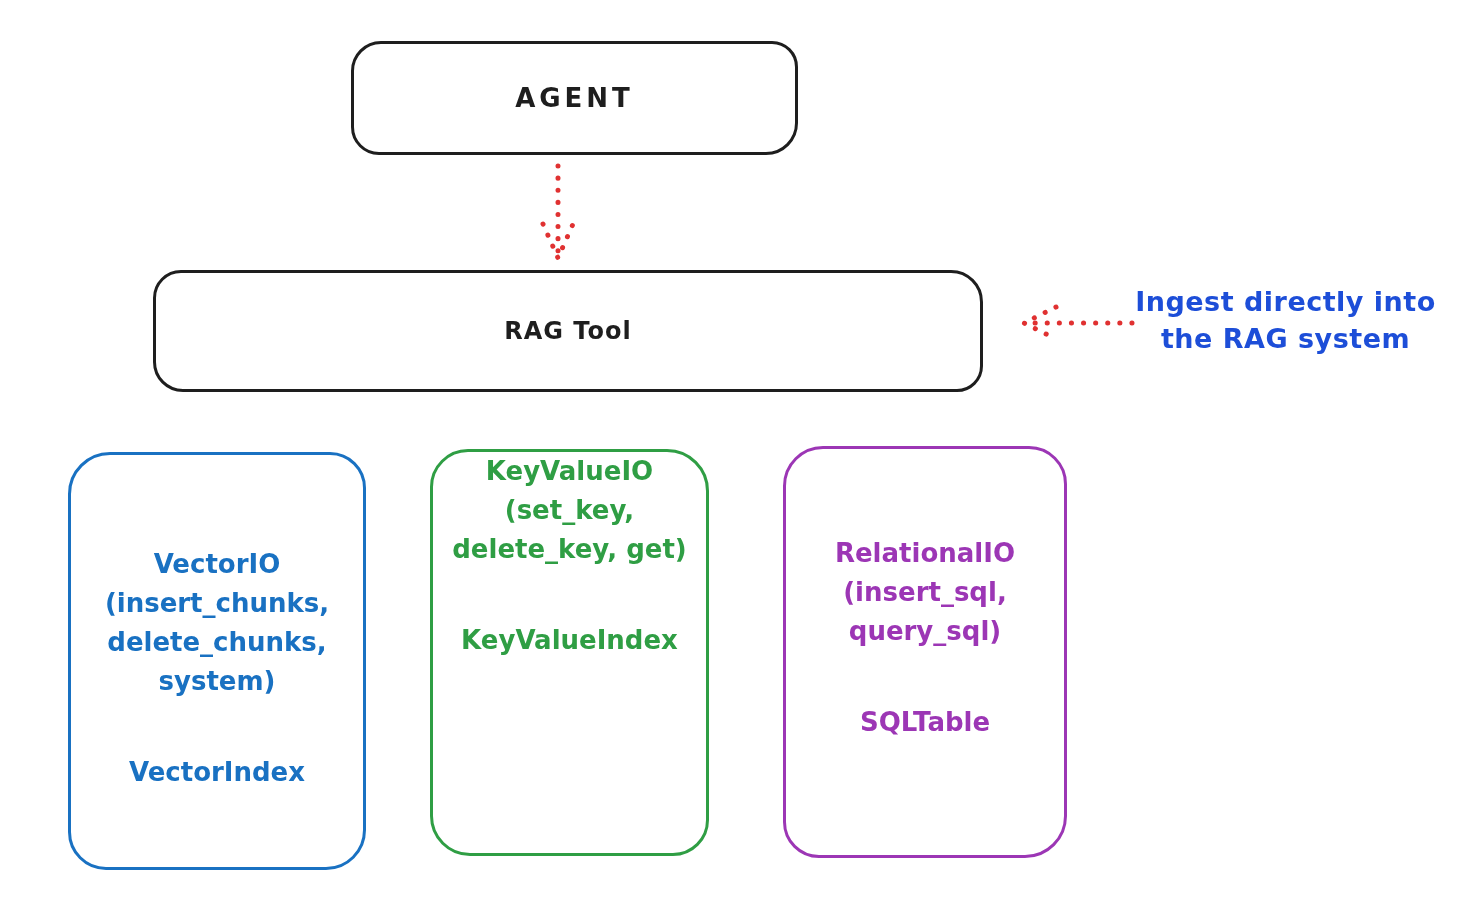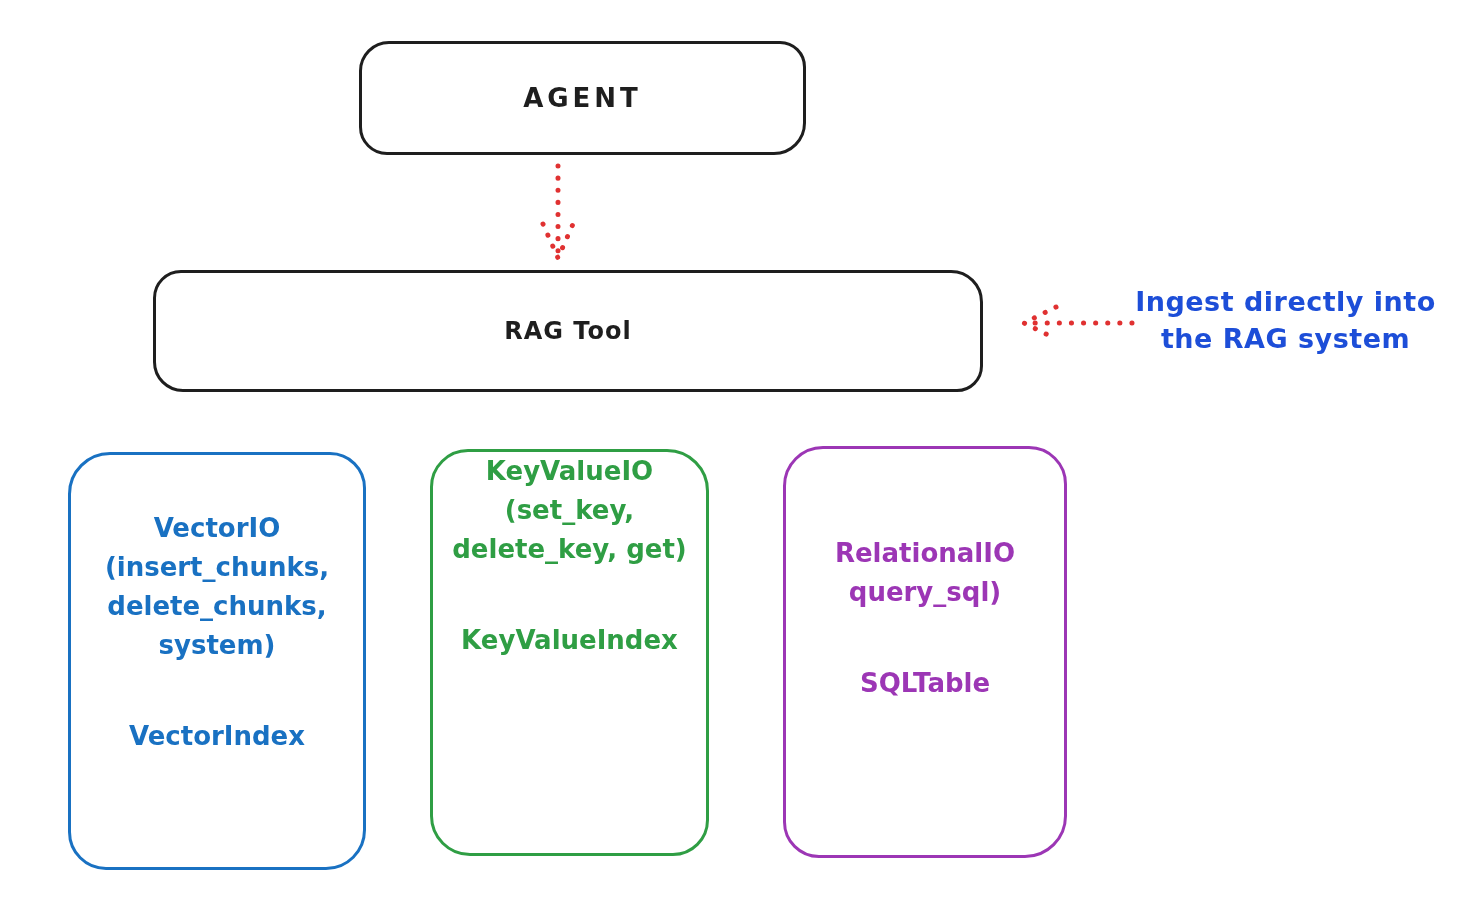--- a/index.html
+++ b/index.html
@@ -18,21 +18,20 @@
     background: #ffffff;
     display: flex;
     align-items: center;
     justify-content: center;
   }
   
   .agent-box {
     left: 351px; top: 41px; width: 447px; height: 114px;
     border: 3.5px solid #1e1e1e;
     border-radius: 30px 26px 32px 28px;
-    margin-left: 8px;
   }
   .agent-label {
     color: #1e1e1e; font-size: 26px; font-weight: 700;
     letter-spacing: 4px;
   }
   .rag-box {
     left: 153px; top: 270px; width: 830px; height: 122px;
     border: 3.5px solid #1e1e1e;
     border-radius: 28px 32px 26px 30px;
   }
@@ -60,21 +59,21 @@
     justify-content: flex-start;
     text-align: center;
     font-size: 26px; font-weight: 600; line-height: 39px;
     background: #ffffff;
   }
   .backend .index-label { margin-top: 52px; }
   .vector-box {
     left: 68px; top: 452px; width: 298px; height: 418px;
     border: 3px solid #1971c2; color: #1971c2;
     border-radius: 42px 36px 40px 38px;
-    padding-top: 54px;
+    padding-top: 90px;
   }
   .keyvalue-box {
     left: 430px; top: 449px; width: 279px; height: 407px;
     border: 3px solid #2f9e44; color: #2f9e44;
     border-radius: 38px 42px 36px 40px;
   }
   .relational-box {
     left: 783px; top: 446px; width: 284px; height: 412px;
     border: 3px solid #9c36b5; color: #9c36b5;
     border-radius: 40px 38px 42px 36px;
@@ -123,17 +122,18 @@
 
   <div class="box backend keyvalue-box">
     <div class="line">KeyValueIO</div>
     <div class="line">(set_key,</div>
     <div class="line">delete_key, get)</div>
     <div class="index-label">KeyValueIndex</div>
   </div>
 
   <div class="box backend relational-box">
     <div class="line">RelationalIO</div>
+    <div class="line">(insert_sql,</div>
     <div class="line">query_sql)</div>
     <div class="index-label">SQLTable</div>
   </div>
 
 </div>
 
 </body></html>

